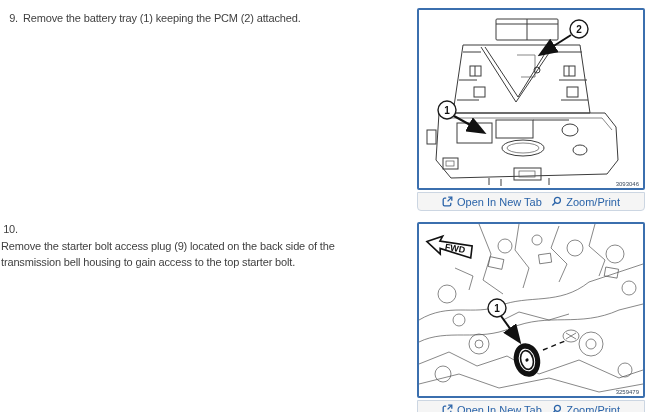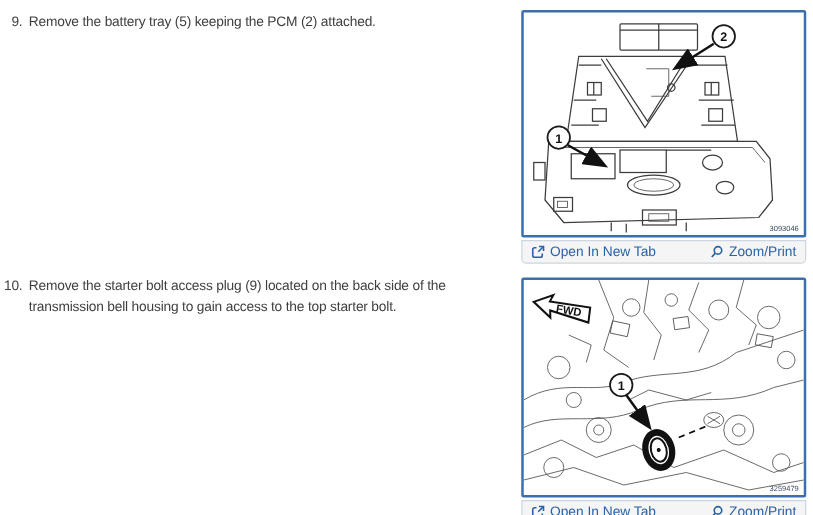--- a/index.html
+++ b/index.html
@@ -7,58 +7,58 @@
     width:650px;height:412px;overflow:hidden;background:#ffffff;
     font-family:"Liberation Sans",sans-serif;position:relative;
   }
   
   .instruction{
     position:absolute;display:flex;color:#3f3f3f;
     font-size:11px;line-height:1.5;letter-spacing:-0.15px;
   }
   .instruction .num{flex:none;width:17px;text-align:right;margin-right:5px;}
   #inst9{left:1px;top:10px;width:402px;}
-  #inst10{left:1px;top:221px;width:392px;}
+  #inst10{left:1px;top:221px;width:392px;flex-direction:column;}
   
   .figure-panel{position:absolute;left:417px;width:228px;}
   #fig1{top:8px;}
   #fig2{top:222px;}
   .figure-image{
     box-sizing:border-box;border:2px solid #3b6fae;border-radius:2px;
     background:#fff;position:relative;width:228px;overflow:hidden;
   }
   #fig1 .figure-image{height:182px;}
   #fig2 .figure-image{height:176px;}
   .fig-num{
     position:absolute;right:4px;bottom:1px;font-size:6px;color:#3a4a5e;
   }
   .figure-toolbar{
     box-sizing:border-box;margin-top:2px;height:19px;width:228px;
     background:#f5f5f5;border:1px solid #ccd6e2;border-radius:0 0 4px 4px;
-    display:flex;justify-content:space-between;align-items:center;padding:0 7px;
+    display:flex;justify-content:space-between;align-items:center;padding:0 24px;
   }
   .fig-link{
     color:#2a63a8;font-size:11px;display:flex;align-items:center;gap:4px;
     cursor:pointer;white-space:nowrap;
   }
   .fig-link svg{display:block;}
   .illustration{display:block;}
   .lineart{stroke:#3c3c3c;fill:none;stroke-width:1;}
   .lineart-thin{stroke:#555;fill:none;stroke-width:0.7;}
   .callout-circle{fill:#fff;stroke:#1a1a1a;stroke-width:1.4;}
   .callout-text{font-family:"Liberation Sans",sans-serif;font-size:10px;font-weight:bold;fill:#111;}
   .callout-arrow{stroke:#111;stroke-width:2;fill:none;}
   .arrowhead{fill:#111;stroke:none;}
 </style>
 </head>
 <body>
 
 <div class="instruction" id="inst9">
   <span class="num">9.</span>
-  <span class="txt">Remove the battery tray (5) keeping the PCM (2) attached.</span>
+  <span class="txt">Remove the battery tray (1) keeping the PCM (2) attached.</span>
 </div>
 
 <div class="instruction" id="inst10">
   <span class="num">10.</span>
   <span class="txt">Remove the starter bolt access plug (9) located on the back side of the transmission bell housing to gain access to the top starter bolt.</span>
 </div>
 
 <div class="figure-panel" id="fig1">
   <div class="figure-image">
     <svg class="illustration" width="224" height="178" viewBox="0 0 224 178">

